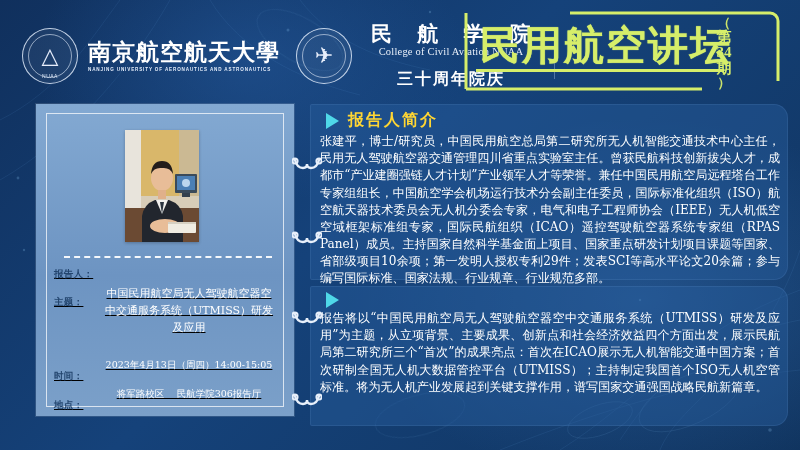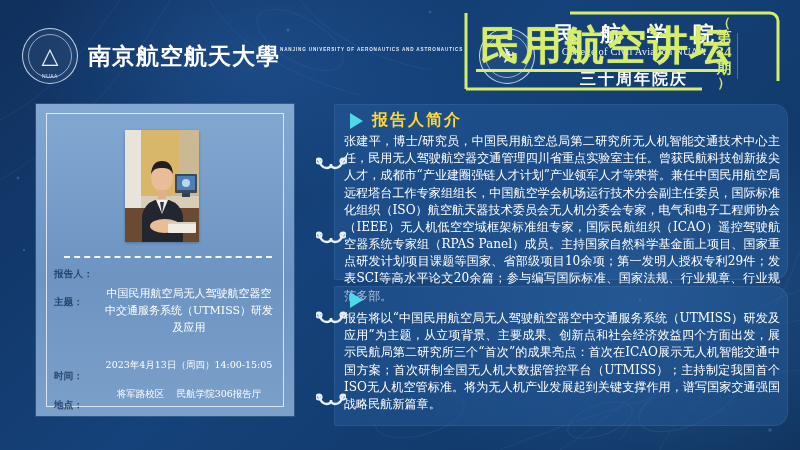--- a/index.html
+++ b/index.html
@@ -22,21 +22,21 @@
   
   .header{position:absolute;left:0;top:0;width:800px;height:104px;}
   .logos{position:absolute;left:22px;top:22px;display:flex;align-items:center;gap:10px;}
   .seal{width:54px;height:54px;border-radius:50%;border:1.4px solid rgba(226,236,250,.85);
         position:relative;flex:none;background:rgba(255,255,255,.05);}
   .seal:after{content:"";position:absolute;inset:5px;border-radius:50%;border:1px solid rgba(226,236,250,.6);}
   .seal .glyph{position:absolute;inset:0;display:flex;align-items:center;justify-content:center;
         color:#e7eefb;font-size:22px;line-height:1;}
   .seal .ring-txt{position:absolute;left:0;right:0;bottom:4px;text-align:center;font-size:5px;
         letter-spacing:.5px;color:#dce7f7;font-family:"Liberation Sans",sans-serif;}
-  .uni-block{display:flex;justify-content:center;}
+  .uni-block{display:flex;flex-direction:column;justify-content:center;}
   .uni-cn{font-size:23px;font-weight:bold;color:#fff;letter-spacing:1px;line-height:1.05;
           font-family:"DejaVu Serif",serif;white-space:nowrap;}
   .uni-en{font-size:4.6px;font-weight:bold;color:#e3ecf9;letter-spacing:.85px;margin-top:3px;
           font-family:"Liberation Sans",sans-serif;white-space:nowrap;}
   .div-line{width:1px;height:46px;background:rgba(200,220,245,.35);margin:0 4px;}
   .cca-block{display:flex;flex-direction:column;align-items:center;justify-content:center;}
   .cca-cn{font-size:21px;font-weight:bold;color:#fff;letter-spacing:9px;line-height:1.1;
           font-family:"DejaVu Serif",serif;text-indent:9px;white-space:nowrap;}
   .cca-en{font-size:10.5px;color:#e8eff9;letter-spacing:.2px;margin-top:1px;
           font-family:"Liberation Serif",serif;white-space:nowrap;}
@@ -62,37 +62,37 @@
   .card{position:absolute;left:36px;top:104px;width:258px;height:312px;
         background:linear-gradient(180deg,#83a9d2 0%,#6d94c2 55%,#7ba0c9 100%);
         box-shadow:0 0 0 1px rgba(255,255,255,.12);}
   .card-inner{position:absolute;left:10px;top:9px;right:10px;bottom:9px;
         border:1.5px solid rgba(255,255,255,.72);}
   .photo{position:absolute;left:89px;top:26px;width:74px;height:112px;overflow:hidden;
          background:#caa96c;box-shadow:0 1px 3px rgba(0,0,0,.25);}
   .photo svg{display:block;}
   .dashed{position:absolute;left:28px;right:22px;top:152px;height:0;
           border-top:2.5px dashed rgba(255,255,255,.92);}
-  .rows{position:absolute;left:18px;right:18px;top:162px;}
+  .rows{position:absolute;left:18px;right:18px;top:162px;text-decoration:underline;}
   .row{display:flex;align-items:flex-start;margin-bottom:4px;}
   .lab{width:48px;flex:none;font-size:9.5px;color:#23456e;font-weight:bold;
        font-family:"DejaVu Serif",serif;padding-top:2px;letter-spacing:.3px;}
   .val{flex:1;color:#ffffff;font-size:11px;line-height:1.55;font-family:"DejaVu Serif",serif;
        text-align:center;}
   .name-val{font-size:15px;letter-spacing:2px;padding-bottom:2px;}
   .row-topic .lab{padding-top:11px;}
   .row-time{margin-top:22px;}
   .val-small{font-size:9.5px;letter-spacing:0;}
   .row-time .lab,.row-place .lab{padding-top:0;margin-top:12px;}
   .row-time .val,.row-place .val{line-height:1.5;}
 
   
   .right{position:absolute;left:310px;top:104px;width:478px;height:330px;}
   .panel{position:relative;background:rgba(41,96,160,.42);border-radius:2px 14px 14px 2px;
-         box-shadow:inset 0 0 0 1px rgba(140,185,235,.12);margin-left:24px;}
+         box-shadow:inset 0 0 0 1px rgba(140,185,235,.12);}
   .panel.p1{height:176px;margin-bottom:6px;}
   .panel.p2{height:140px;}
   .sec-head{display:flex;align-items:center;gap:9px;padding:6px 0 1px 16px;}
   .tri{width:0;height:0;border-left:13px solid #4fd8e8;border-top:8px solid transparent;
        border-bottom:8px solid transparent;flex:none;}
   .sec-title{font-size:16px;font-weight:bold;color:#ffd633;letter-spacing:2px;
              font-family:"DejaVu Serif",serif;}
   .body-txt{padding:1px 8px 2px 10px;color:#ffffff;font-size:12.1px;line-height:1.42;
             text-align:justify;font-family:"DejaVu Serif",serif;letter-spacing:0;}
   .curl{position:absolute;left:-18px;width:30px;height:16px;}

